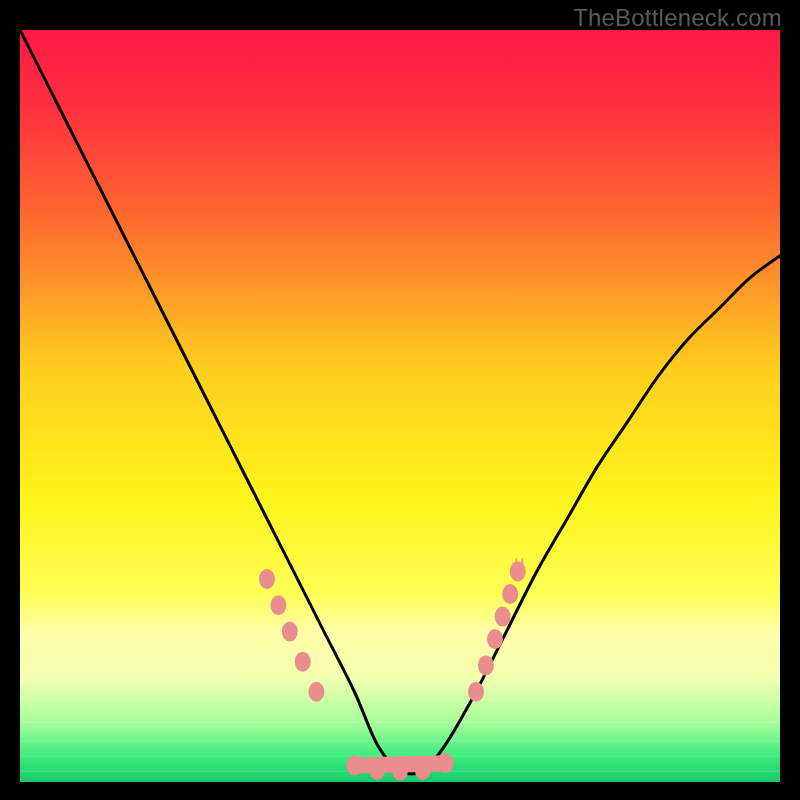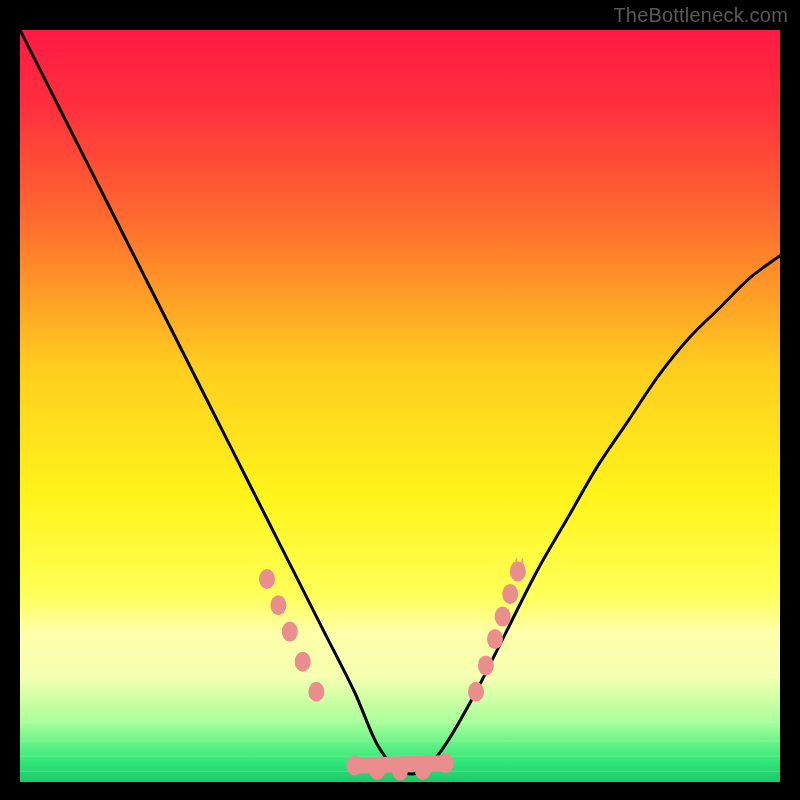--- a/index.html
+++ b/index.html
@@ -23,23 +23,23 @@
     position: absolute;
     left: 20px;
     top: 30px;
     width: 760px;
     height: 752px;
     overflow: hidden;
   }
   .watermark {
     position: absolute;
     top: 4px;
-    right: 12px;
+    right: 18px;
     color: #595959;
-    font-size: 20px;
+    font-size: 24px;
     font-weight: 500;
     letter-spacing: 0.2px;
   }
   svg {
     display: block;
   }
 </style>
 </head>
 <body>
 

